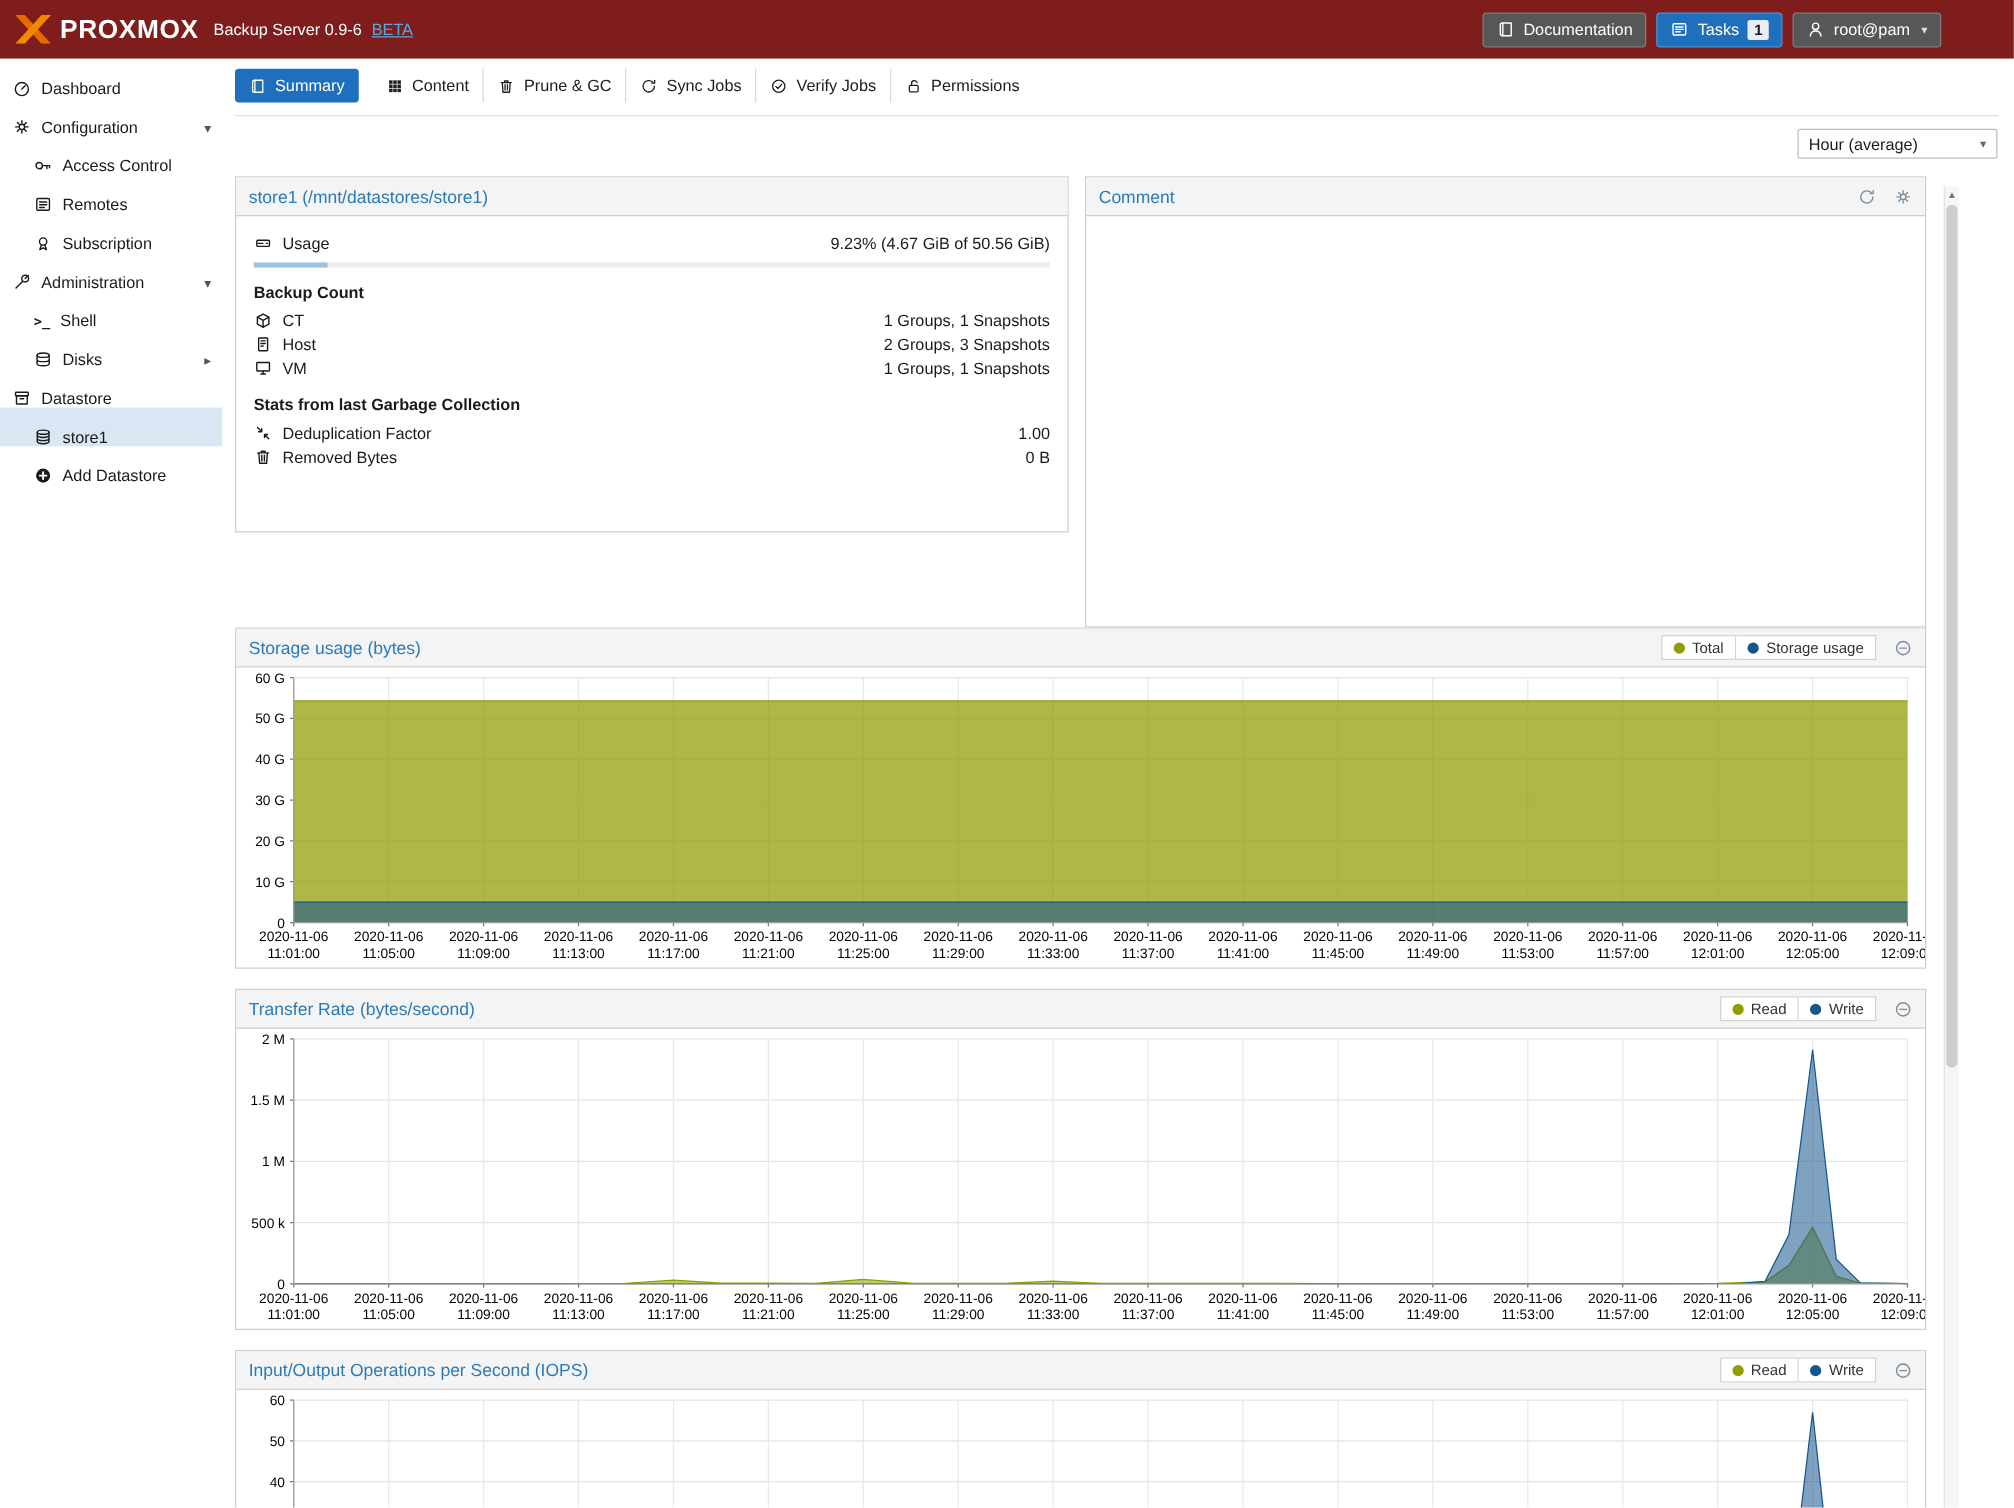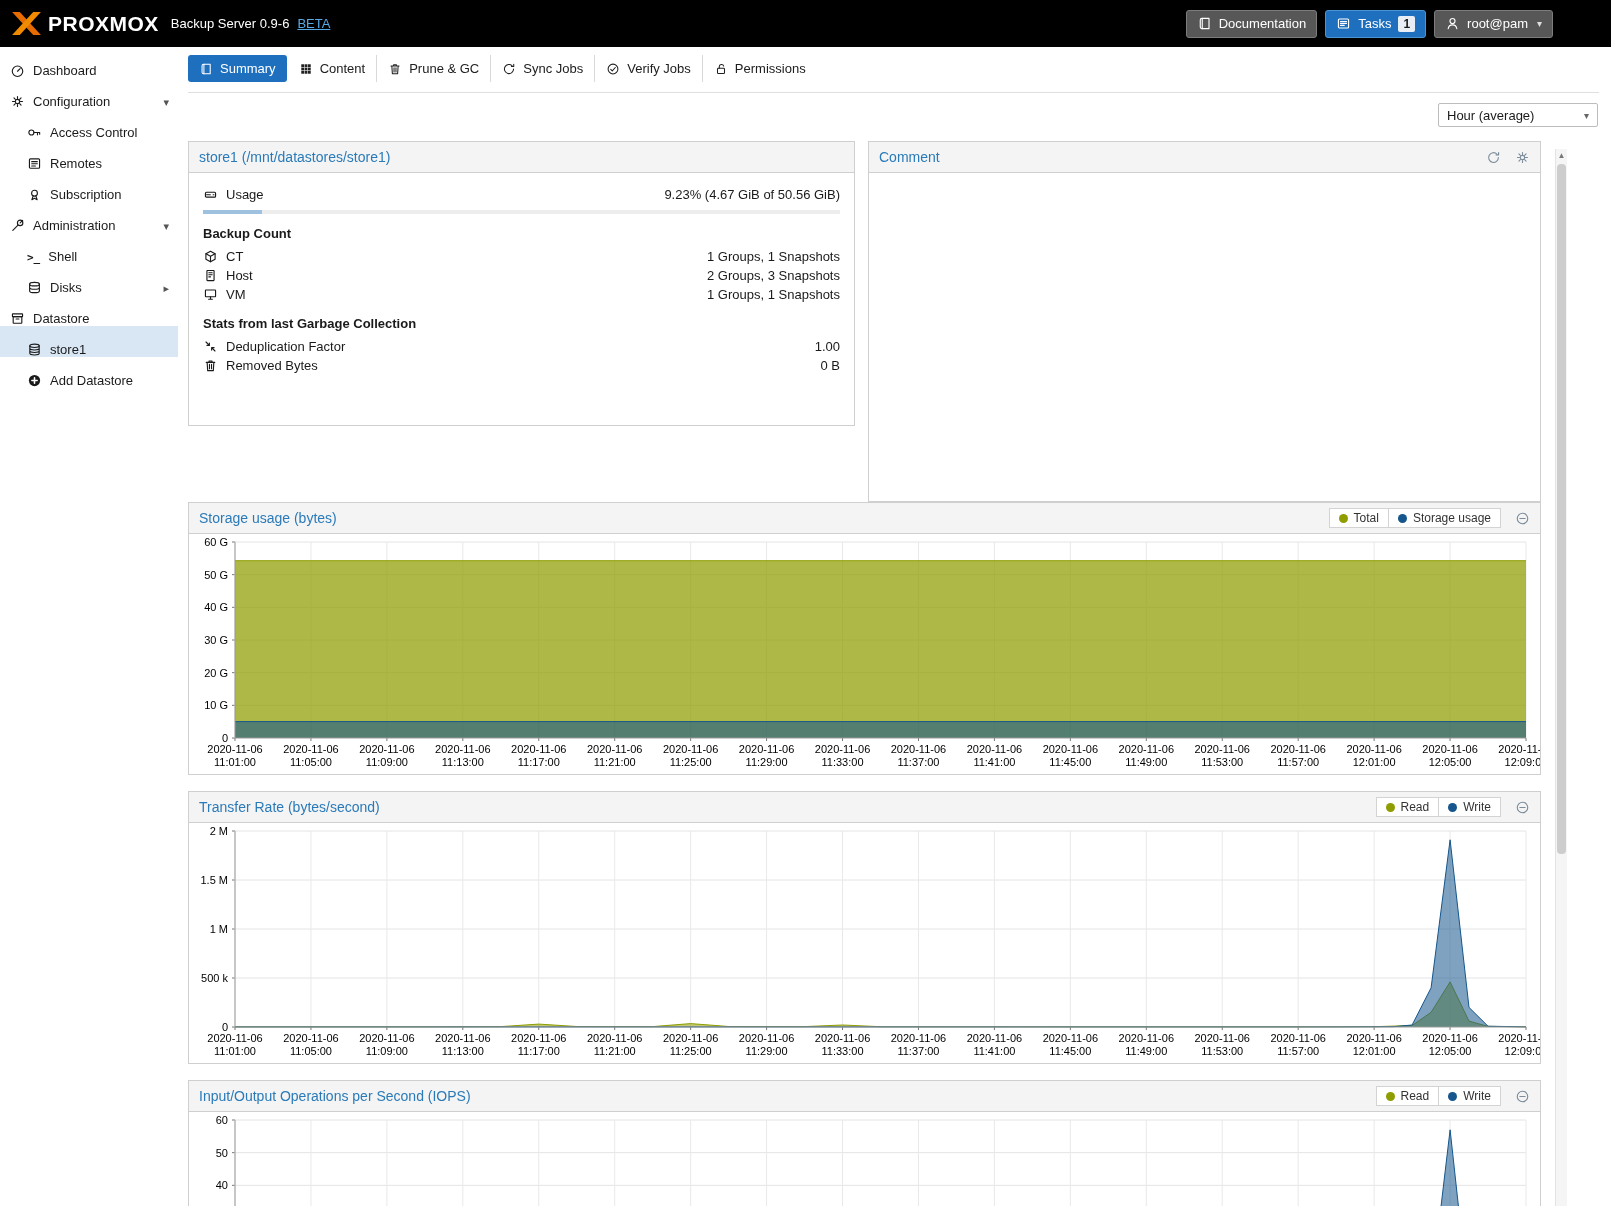--- a/index.html
+++ b/index.html
@@ -1,19 +1,19 @@
 <!DOCTYPE html>
 <html><head>
 <meta charset="utf-8">
 <style>
   html,body{margin:0;padding:0}
   body{position:relative;width:1611px;height:1206px;overflow:hidden;background:#fff;
        font-family:"Liberation Sans",sans-serif;font-size:13px;color:#1a1a1a}
   
-  .topbar{position:absolute;left:0;top:0;width:100%;height:47px;background:#000000;color:#fff;
+  .topbar{position:absolute;left:0;top:0;width:100%;height:47px;background:#7f1d1d;color:#fff;
           display:flex;align-items:center;gap:8px;box-sizing:border-box;padding:0 58px 0 12px}
   .brand{display:flex;align-items:center;gap:7px}
   .logo{width:29px;height:23px}
   .brand-name{font-size:21px;font-weight:bold;letter-spacing:.5px}
   .product{font-size:13px;margin-left:4px}
   .beta{color:#57a9e4;text-decoration:underline;cursor:pointer}
   .spacer{flex:1}
   .tb-btn{display:inline-flex;align-items:center;gap:7px;background:#575757;border:1px solid #7d7d7d;
           color:#fff;font-size:13px;font-family:Liberation Sans, sans-serif;height:28px;padding:0 10px;border-radius:3px;cursor:pointer}
   .tb-btn.primary{background:#1e70bf;border-color:#4a94d4}
@@ -31,21 +31,21 @@
   .sb-label{white-space:nowrap}
   .sb-arrow{position:absolute;right:9px;color:#555;font-size:11px}
   
   .main{position:absolute;left:178px;top:47px;right:0;bottom:0;overflow:hidden;background:#fff}
   .main-pad{padding:8px 70px 0 10px}
   .page-title{color:#2a7ab8;font-size:15px;margin:4px 0 12px}
   .tabstrip{display:flex;align-items:center}
   .tab{display:inline-flex;align-items:center;gap:7px;padding:6px 11px;cursor:pointer;color:#202020;border-right:1px solid #d9d9d9}
   .tab:last-child{border-right:none}
   .tab .ic{width:14px;height:14px}
-  .tab.active{background:#1e70bf;color:#fff;border-radius:3px;border-right:none;margin-right:1px}
+  .tab.active{background:#1e70bf;color:#fff;border-radius:3px;border-right:none;margin-right:11px}
   .tabs-rule{border-bottom:1px solid #dfdfdf;margin:10px -58px 0 0}
   .range-row{display:flex;justify-content:flex-end;margin:10px -57px 14px 0}
   .select{display:inline-flex;align-items:center;justify-content:space-between;width:160px;height:24px;
           border:1px solid #bdbdbd;border-radius:2px;background:#fff;padding:0 8px;box-sizing:border-box;cursor:pointer}
   .sel-caret{color:#666;font-size:10px}
   
   .row1{display:flex;gap:13px;margin-bottom:0}
   .panel{border:1px solid #cfcfcf;background:#fff;box-sizing:border-box}
   .panel-hd{height:30px;background:#f4f4f4;border-bottom:1px solid #cfcfcf;display:flex;align-items:center;padding:0 10px;gap:6px}
   .panel-title{color:#2a7ab8;font-size:14px;margin-right:auto;white-space:nowrap}

